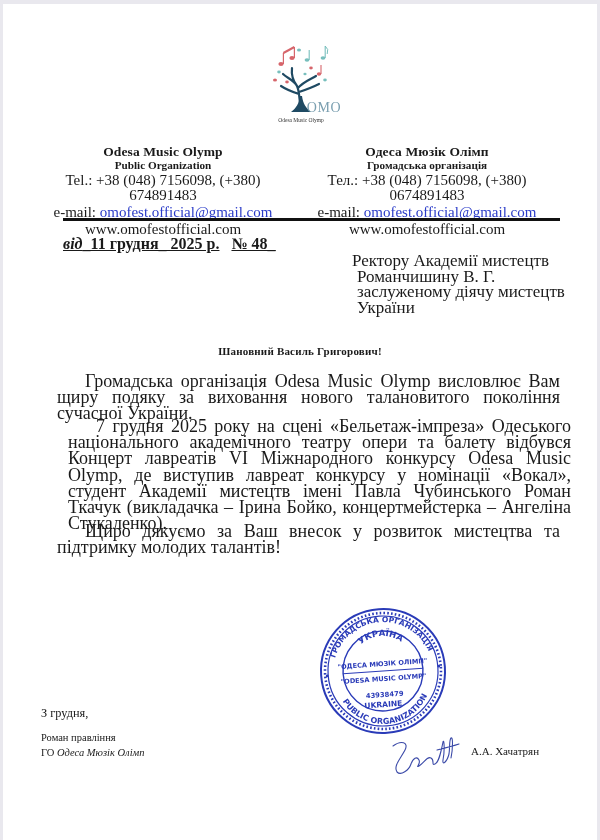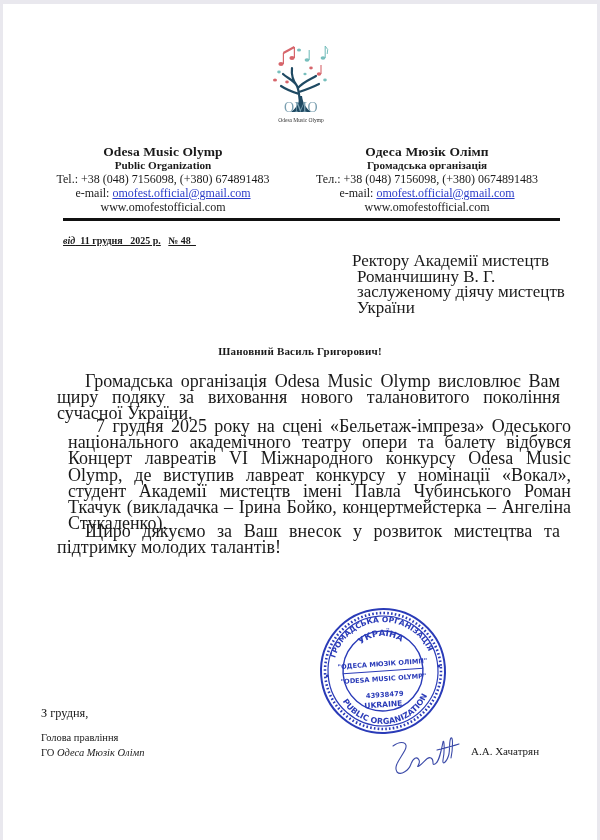--- a/index.html
+++ b/index.html
@@ -18,26 +18,26 @@
   
   .logo { left: 258px; top: 34px; width: 80px; height: 92px; }
   .logo svg { display: block; }
 
   
   .lh-col { top: 141px; width: 240px; text-align: center; line-height: 1; }
   .lh-left { left: 40px; }
   .lh-right { left: 304px; }
   .lh-name { font-weight: bold; font-size: 13.5px; letter-spacing: 0.1px; }
   .lh-type { font-weight: bold; font-size: 11.2px; margin-top: 1px; }
-  .lh-small { font-size: 12px; margin-top: 2px; }
+  .lh-small { font-size: 15px; margin-top: 2px; }
   .lh-email-link { color: #2b3cc8; text-decoration: underline; }
 
   .divider { left: 60px; top: 214px; width: 497px; height: 3px; background: #111; }
 
-  .ref { left: 60px; top: 231px; font-size: 10px; font-weight: bold; }
+  .ref { left: 60px; top: 231px; font-size: 16px; font-weight: bold; }
   .ref .u { text-decoration: underline; }
   .ref .it { font-style: italic; }
 
   .addressee { left: 354px; top: 249px; font-size: 17px; line-height: 15.6px; }
   .addressee div:first-child { margin-left: -5px; }
 
   .greeting { left: 0; width: 594px; top: 341px; text-align: center; font-weight: bold; font-size: 11px; letter-spacing: 0.2px; }
 
   .body-text { left: 54px; width: 503px; font-size: 18px; line-height: 16.2px; text-align: justify; }
   .body-text p { margin: 0; text-indent: 28px; }
@@ -83,21 +83,21 @@
         <ellipse cx="62" cy="20" rx="2.4" ry="1.8" stroke="none"></ellipse>
         <line x1="64.2" y1="20" x2="64.2" y2="8" stroke-width="1.1"></line>
         <path d="M64.2 8 q4 3 2 8" fill="none" stroke-width="1"></path>
         <ellipse cx="38" cy="12" rx="2" ry="1.5" stroke="none"></ellipse>
         <ellipse cx="18" cy="34" rx="1.8" ry="1.4" stroke="none"></ellipse>
         <ellipse cx="64" cy="42" rx="1.8" ry="1.4" stroke="none"></ellipse>
         <ellipse cx="44" cy="36" rx="1.6" ry="1.2" stroke="none"></ellipse>
       </g>
     </svg>
   </div>
-  <div class="abs" style="left:258px;top:96px;width:80px;text-align:center;font-size:14px;color:#7a9fb0;letter-spacing:0.5px;font-family:'Liberation Serif',serif;">OMO</div>
+  <div class="abs" style="left:258px;top:96px;width:80px;text-align:right;font-size:14px;color:#7a9fb0;letter-spacing:0.5px;font-family:'Liberation Serif',serif;">OMO</div>
   <div class="abs" style="left:258px;top:113px;width:80px;text-align:center;font-size:5.5px;color:#333;">Odesa Music Olymp</div>
 
   <div class="abs lh-col lh-left">
     <div class="lh-name">Odesa Music Olymp</div>
     <div class="lh-type">Public Organization</div>
     <div class="lh-small">Tel.: +38 (048) 7156098, (+380) 674891483</div>
     <div class="lh-small"><span>e-mail: </span><span class="lh-email-link">omofest.official@gmail.com</span></div>
     <div class="lh-small">www.omofestofficial.com</div>
   </div>
 
@@ -157,21 +157,21 @@
         <text x="66" y="101" font-size="7.6" text-anchor="middle">UKRAINE</text>
         <text font-size="8"><textPath href="#arcBot" startOffset="50%" text-anchor="middle">PUBLIC ORGANIZATION</textPath></text>
         <circle cx="12" cy="66" r="1.4"></circle>
         <circle cx="124" cy="64" r="1.4"></circle>
       </g>
     </svg>
   </div>
 
   <div class="abs closing">З грудня,</div>
   <div class="abs position">
-    <div>Голова правління</div>
+    <div>Роман правління</div>
     <div><span>ГО </span><span class="it">Одеса Мюзік Олімп</span></div>
   </div>
 
   <div class="abs signature">
     <svg width="80" height="46" viewBox="0 0 80 46">
       <path d="M6 14 C14 8 22 10 18 18 C14 26 6 34 10 40 C14 44 22 38 24 32 C26 26 30 24 32 28 C34 32 28 36 32 34 C38 30 40 24 44 26 C48 28 44 34 48 32 C52 30 54 20 56 10 C57 6 58 18 56 28 C55 34 60 30 62 22 C63 16 62 8 64 6 C66 4 66 16 64 26 M50 18 C58 16 66 14 72 12" stroke="#3b4aa8" stroke-width="1.1" fill="none" stroke-linecap="round"></path>
     </svg>
   </div>
   <div class="abs signer">А.А. Хачатрян</div>
 

